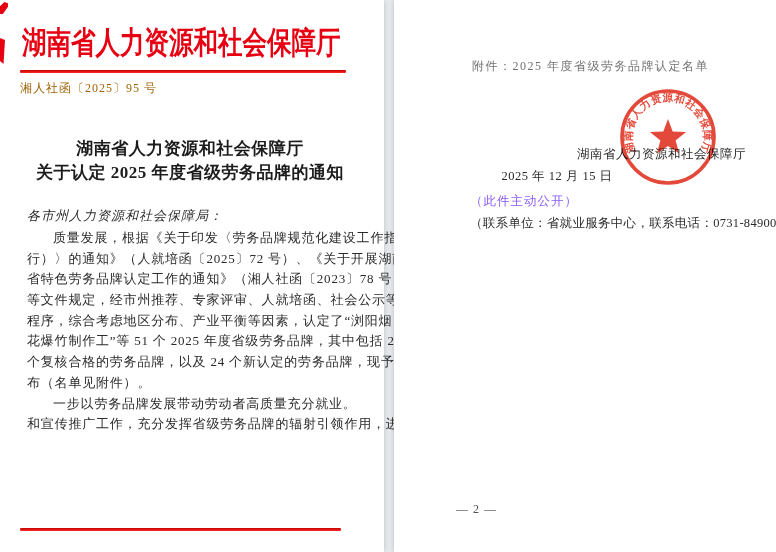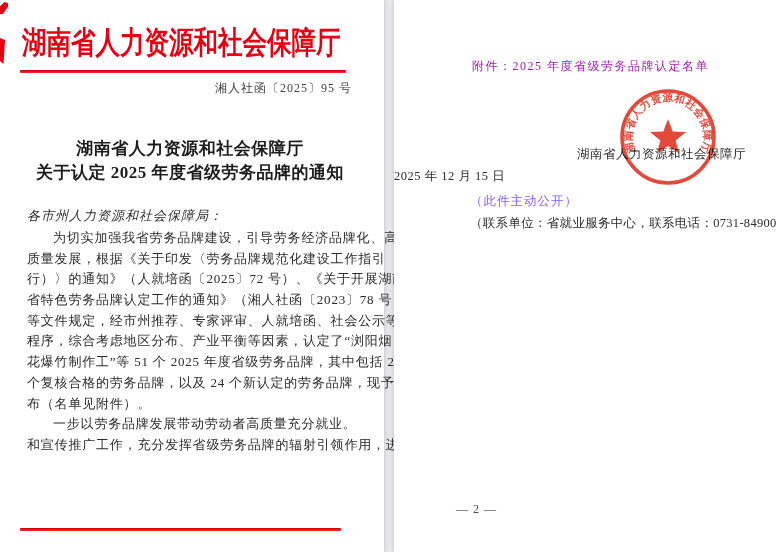--- a/index.html
+++ b/index.html
@@ -31,21 +31,21 @@
   }
   .red-rule {
     position: absolute; height: 3px;
     background: linear-gradient(#c40000, #ff2a2a);
     border-radius: 1px;
   }
   .rule-top    { left: 20px; top: 70px;  width: 326px; }
   .rule-bottom { left: 20px; top: 528px; width: 321px; }
   .doc-number {
     position: absolute; left: 20px; top: 80px; width: 332px;
-    text-align: right; font-size: 12px; letter-spacing: 1px; color: #404040;
+    text-align: left; font-size: 12px; letter-spacing: 1px; color: #a16207;
   }
   .doc-title {
     position: absolute; left: 10px; top: 137px; width: 360px;
     text-align: center; font-weight: bold; color: #1c1c1c;
     font-size: 17px; line-height: 24px; letter-spacing: 0.5px;
   }
   .salutation {
     position: absolute; left: 27px; top: 207px;
     font-size: 13px; letter-spacing: 1px; color: #2b2b2b; white-space: nowrap; font-style: italic;
   }
@@ -65,30 +65,30 @@
     clip-path: polygon(0 100%, 0 35%, 55% 0, 100% 10%, 100% 40%, 35% 100%);
   }
   .edge-artifact.b {
     left: 0; top: 38px; width: 5px; height: 26px;
     clip-path: polygon(0 0, 100% 8%, 70% 100%, 0 88%);
   }
 
   
   .attachment-line {
     position: absolute; left: 78px; top: 58px;
-    font-size: 12px; letter-spacing: 1.5px; color: #a21caf; white-space: nowrap;
+    font-size: 12px; letter-spacing: 1.5px; color: #737373; white-space: nowrap;
   }
   .issuer-line {
     position: absolute; left: 0; top: 146px; width: 352px;
     text-align: right; font-size: 12.5px; letter-spacing: 0.5px;
     color: #2b2b2b; white-space: nowrap;
   }
   .date-line {
     position: absolute; left: 0; top: 168px; width: 326px;
-    text-align: left; font-size: 12.5px; letter-spacing: 0.5px;
+    text-align: center; font-size: 12.5px; letter-spacing: 0.5px;
     color: #2b2b2b; white-space: nowrap;
   }
   .note-disclosure {
     position: absolute; left: 76px; top: 193px;
     font-size: 12.5px; letter-spacing: 1px; color: #8b5cf6; white-space: nowrap;
   }
   .note-contact {
     position: absolute; left: 76px; top: 215px;
     font-size: 12.5px; letter-spacing: 0.3px; color: #2b2b2b; white-space: nowrap;
   }
@@ -120,21 +120,20 @@
 
     <div class="doc-title">
       <div>湖南省人力资源和社会保障厅</div>
       <div>关于认定 2025 年度省级劳务品牌的通知</div>
     </div>
 
     <div class="salutation">各市州人力资源和社会保障局：</div>
 
     <div class="body-block">
       <div class="paragraph">
-          <div class="line">为切实加强我省劳务品牌建设，引导劳务经济品牌化、高</div>
           <div class="line">质量发展，根据《关于印发〈劳务品牌规范化建设工作指引（试</div>
           <div class="line">行）〉的通知》（人就培函〔2025〕72 号）、《关于开展湖南</div>
           <div class="line">省特色劳务品牌认定工作的通知》（湘人社函〔2023〕78 号）</div>
           <div class="line">等文件规定，经市州推荐、专家评审、人就培函、社会公示等</div>
           <div class="line">程序，综合考虑地区分布、产业平衡等因素，认定了“浏阳烟</div>
           <div class="line">花爆竹制作工”等 51 个 2025 年度省级劳务品牌，其中包括 27</div>
           <div class="line">个复核合格的劳务品牌，以及 24 个新认定的劳务品牌，现予公</div>
           <div class="line">布（名单见附件）。</div>
         </div>
       <div class="paragraph">

